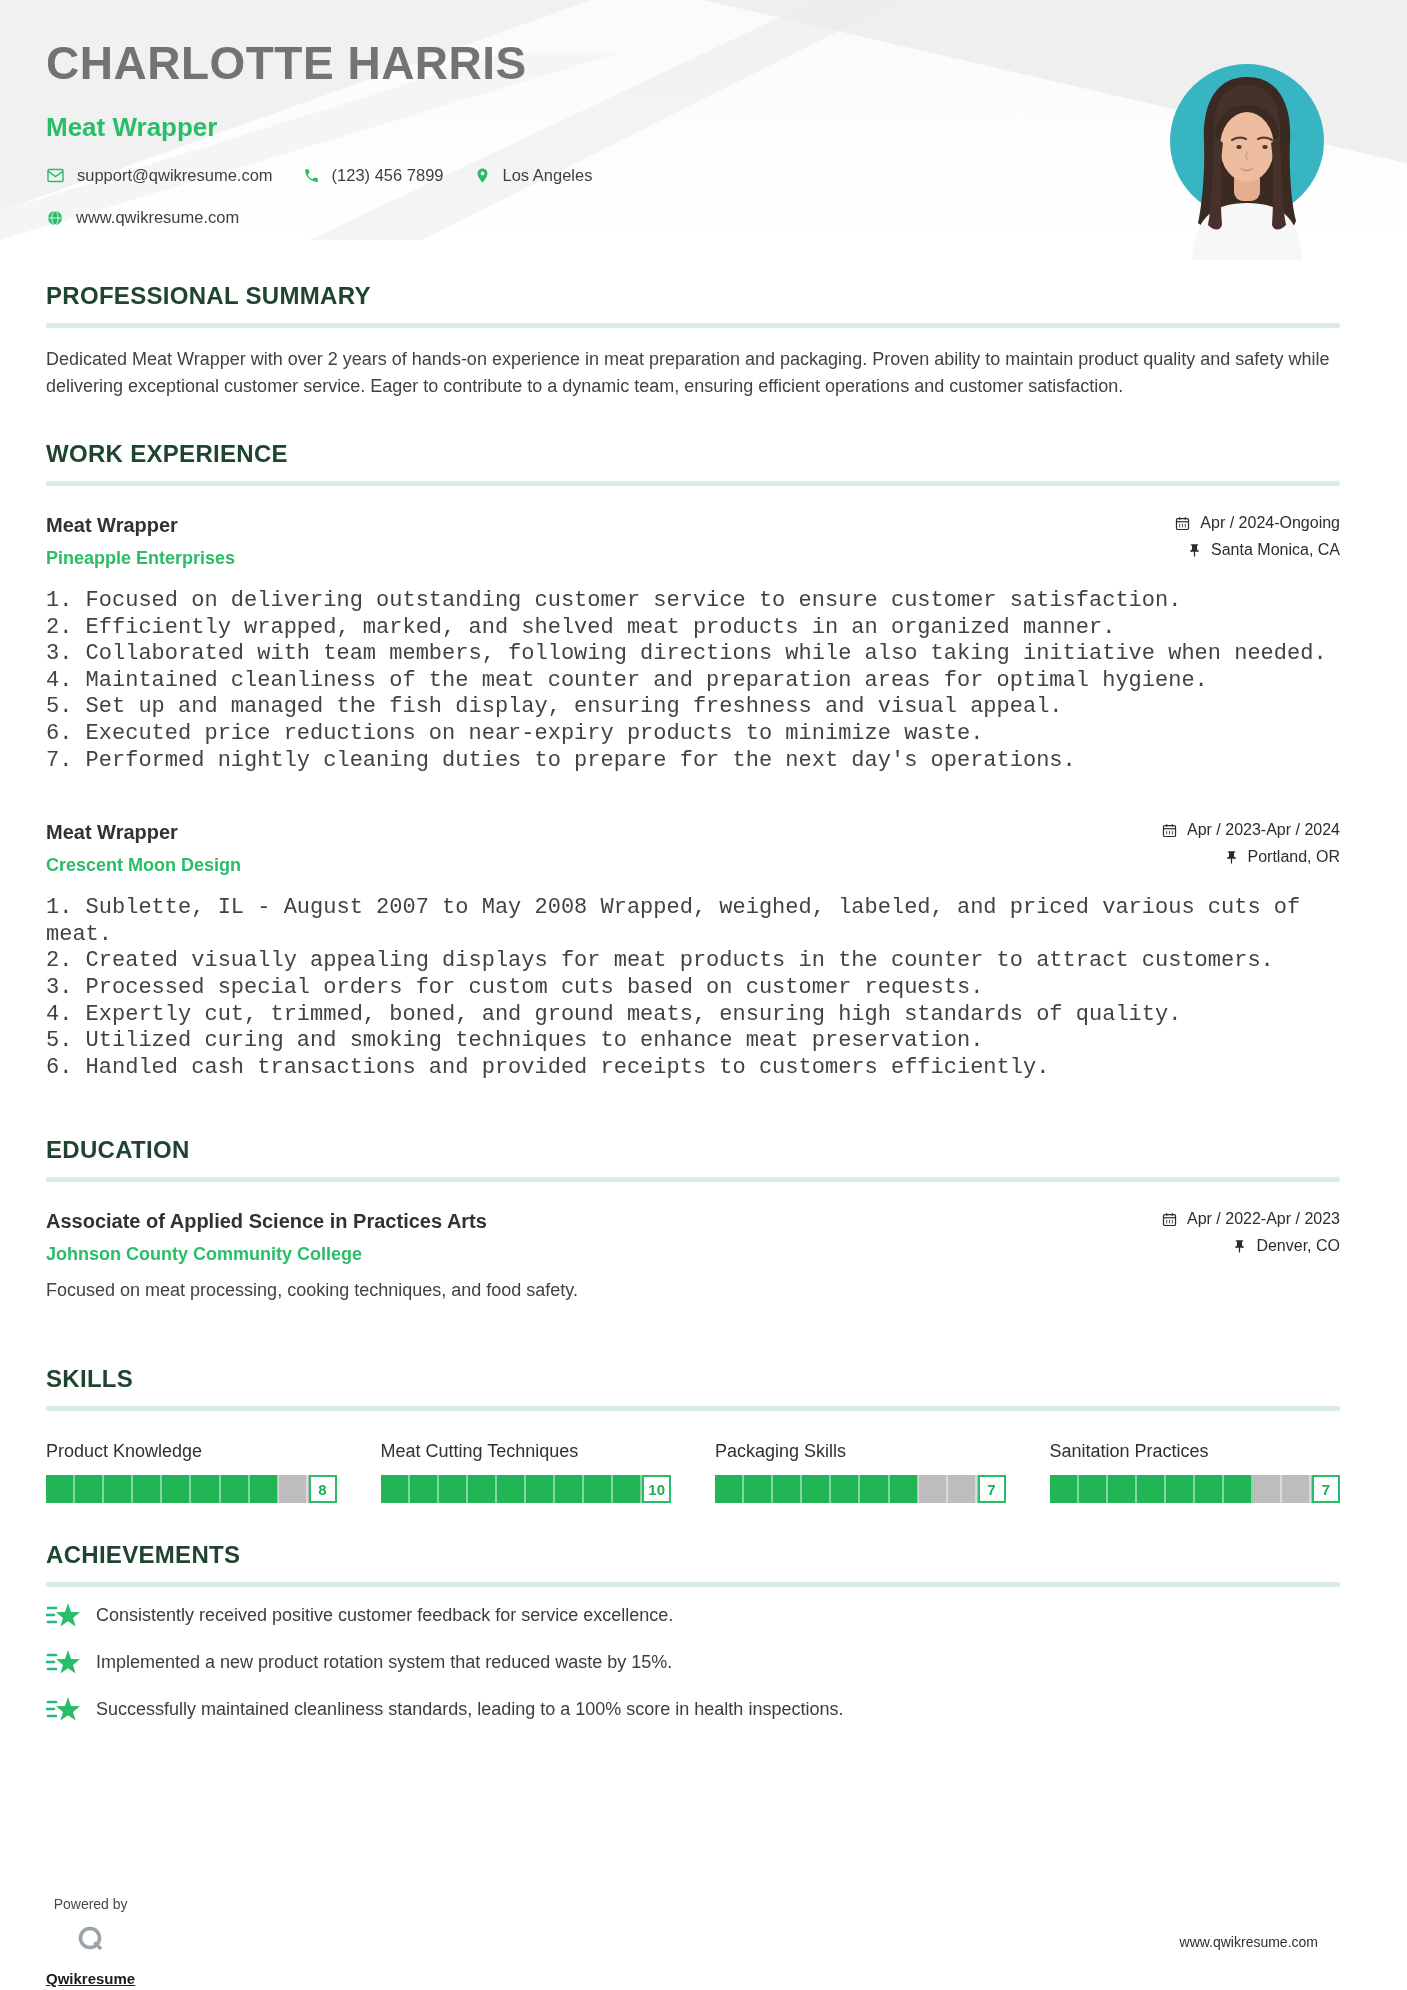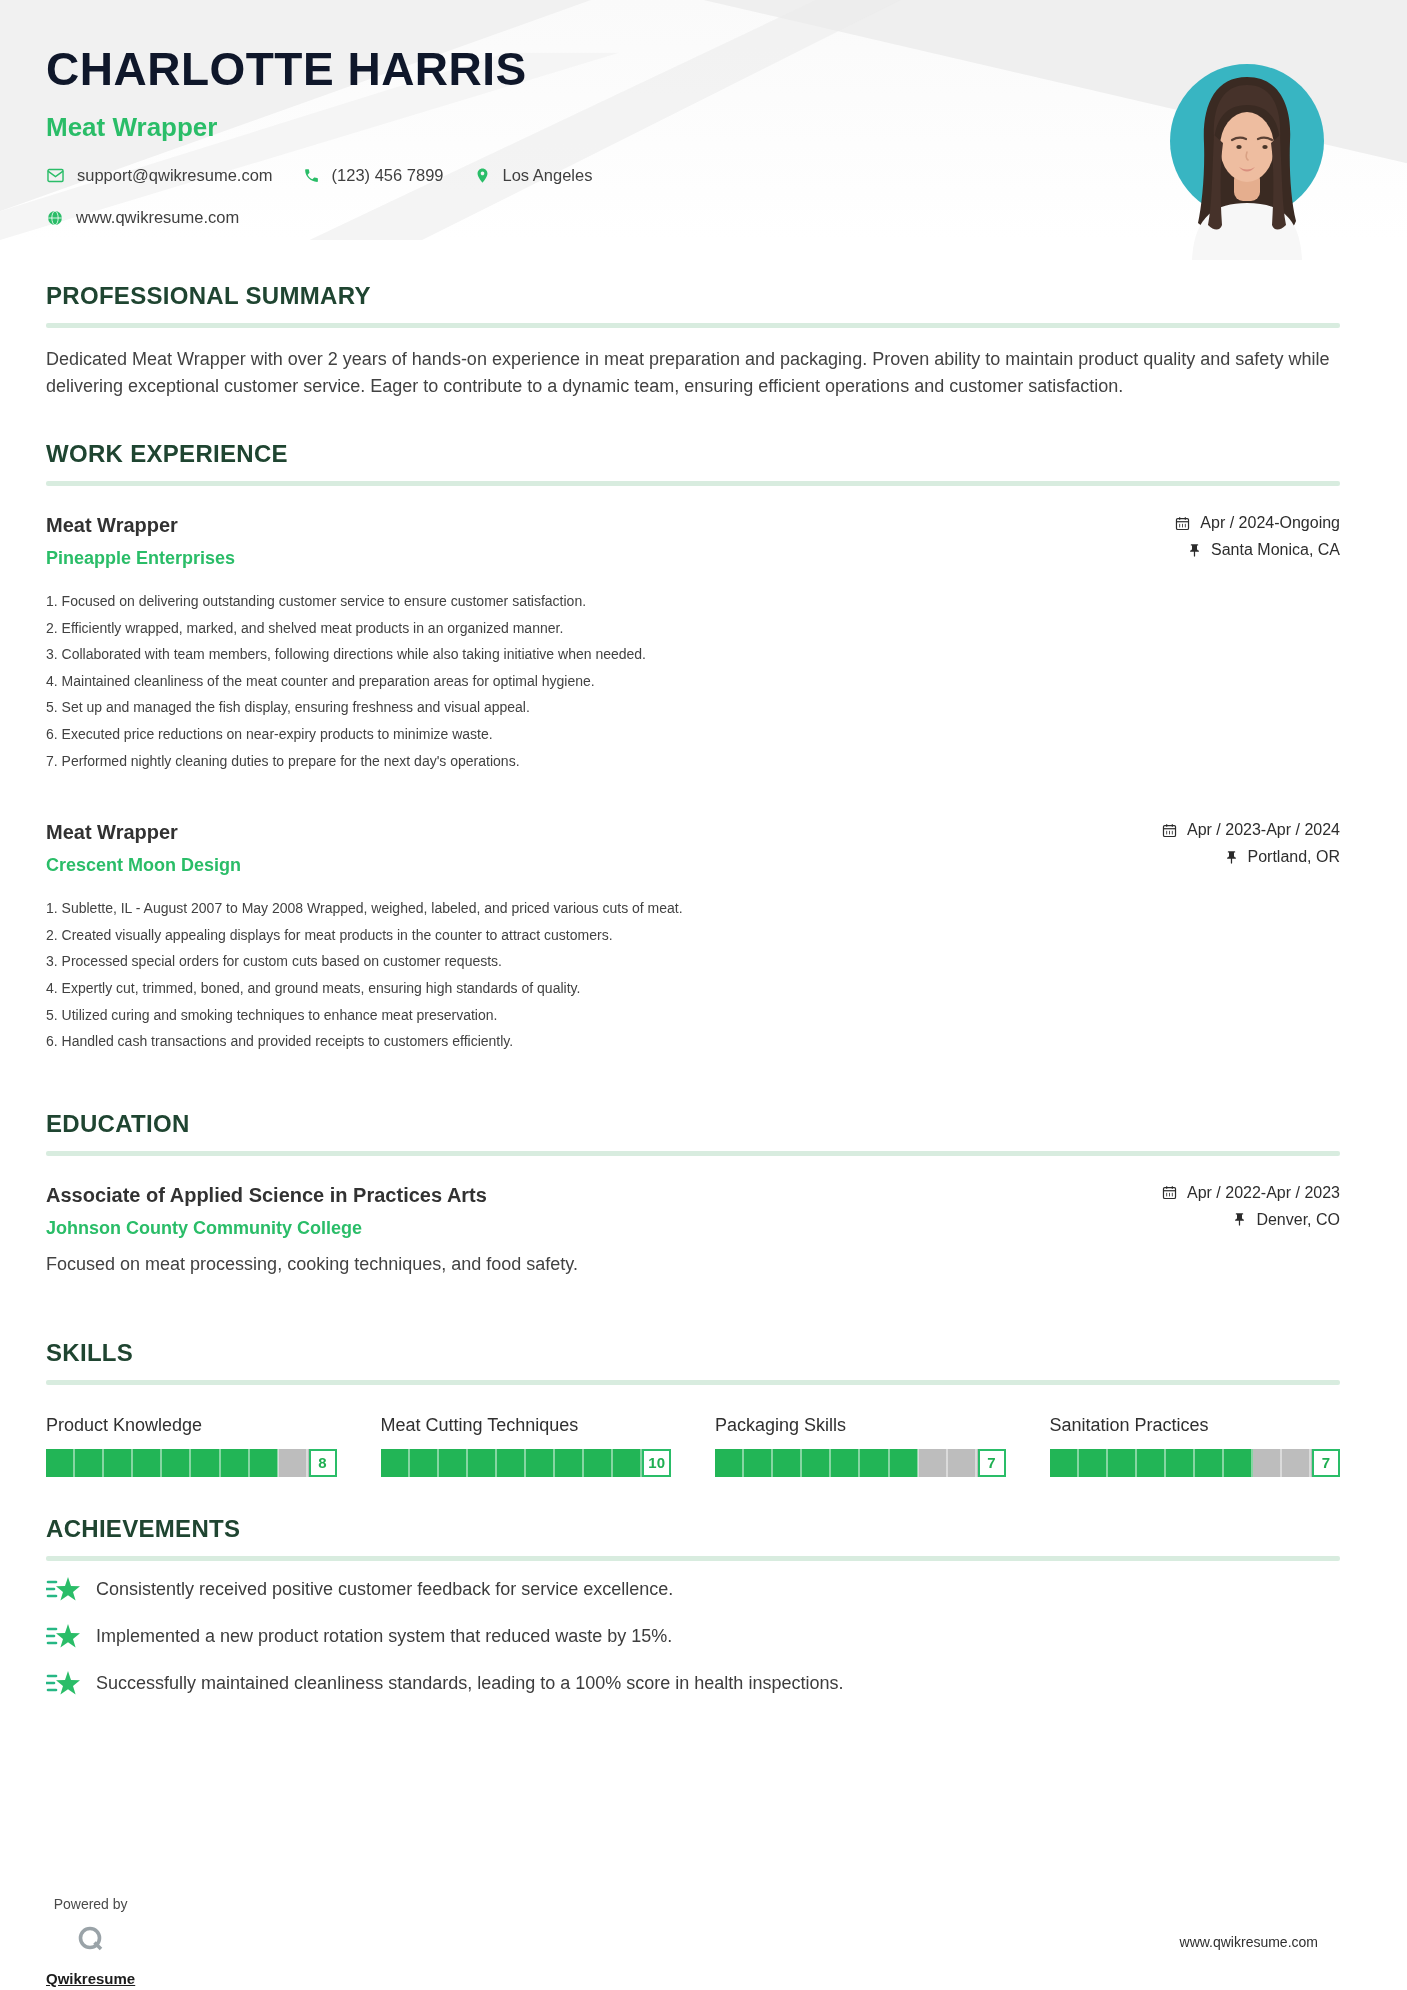--- a/index.html
+++ b/index.html
@@ -8,21 +8,21 @@
   .page { position:relative; width:1407px; height:1990px; background:#fff; overflow:hidden; }
 
   
   .banner { position:relative; width:100%; height:240px; background:linear-gradient(180deg,#fafafa,#ffffff); overflow:hidden; }
   .banner .shape { position:absolute; inset:0; }
   .s1 { clip-path:polygon(0 0, 42% 0, 0 88%); background:#f1f1f1; }
   .s2 { clip-path:polygon(50% 0, 100% 0, 100% 68%); background:#efefef; }
   .s3 { clip-path:polygon(22% 100%, 58% 0, 64% 0, 30% 100%); background:#ebebeb; opacity:.55; }
   .s4 { clip-path:polygon(0 88%, 36% 22%, 44% 22%, 0 100%); background:#f5f5f5; }
 
-  .name { position:absolute; left:46px; top:42px; font-size:46px; font-weight:800; letter-spacing:.5px; color:#0f172a; }
+  .name { position:absolute; left:46px; top:36px; font-size:46px; font-weight:800; letter-spacing:.5px; color:#737373; }
   .subtitle { position:absolute; left:46px; top:112px; font-size:26px; font-weight:600; color:#2abd68; }
   .contact-row1 { position:absolute; left:46px; top:166px; display:flex; align-items:center; gap:30px; }
   .contact-row2 { position:absolute; left:46px; top:208px; display:flex; align-items:center; gap:30px; }
   .contact-item { display:flex; align-items:center; gap:12px; font-size:16.5px; color:#3f3f3f; }
   .contact-item svg { display:block; }
 
   .avatar { position:absolute; left:1162px; top:55px; width:170px; height:205px; }
 
   
   .content { position:relative; padding:0 67px 0 46px; }
@@ -36,21 +36,21 @@
   .job { margin-top:26px; }
   .job + .job { margin-top:45px; }
   .job-head { display:flex; justify-content:space-between; align-items:flex-start; }
   .job-title { font-size:20px; font-weight:700; color:#323232; line-height:26px; }
   .job-company { margin-top:8px; font-size:18px; font-weight:600; color:#2abd68; line-height:24px; }
   .job-meta { display:flex; flex-direction:column; align-items:flex-end; gap:9px; padding-top:2px; }
   .meta-row { display:flex; align-items:center; gap:9px; font-size:16px; color:#2d2d2d; }
   .meta-row svg { display:block; }
 
   ol.numbered { list-style:none; counter-reset:item; margin-top:18px; }
-  ol.numbered li { counter-increment:item; font-size:14px; line-height:26.6px; color:#424242; }
+  ol.numbered li { counter-increment:item; font-size:22px; line-height:26.6px; color:#424242;font-family:Liberation Mono, monospace; }
   ol.numbered li::before { content:counter(item) ". "; }
 
   .sec-education { margin-top:55px; }
   .edu-desc { margin-top:12px; font-size:18px; color:#424242; line-height:25px; }
 
   .sec-skills { margin-top:62px; }
   .skills-grid { margin-top:28px; display:grid; grid-template-columns:repeat(4,1fr); gap:44px; }
   .skill-name { font-size:18px; color:#303030; line-height:24px; }
   .skill-bar { position:relative; margin-top:12px; height:28px; background:#bdbdbd; }
   .skill-fill { position:absolute; left:0; top:0; bottom:0; background:#22b556; }

